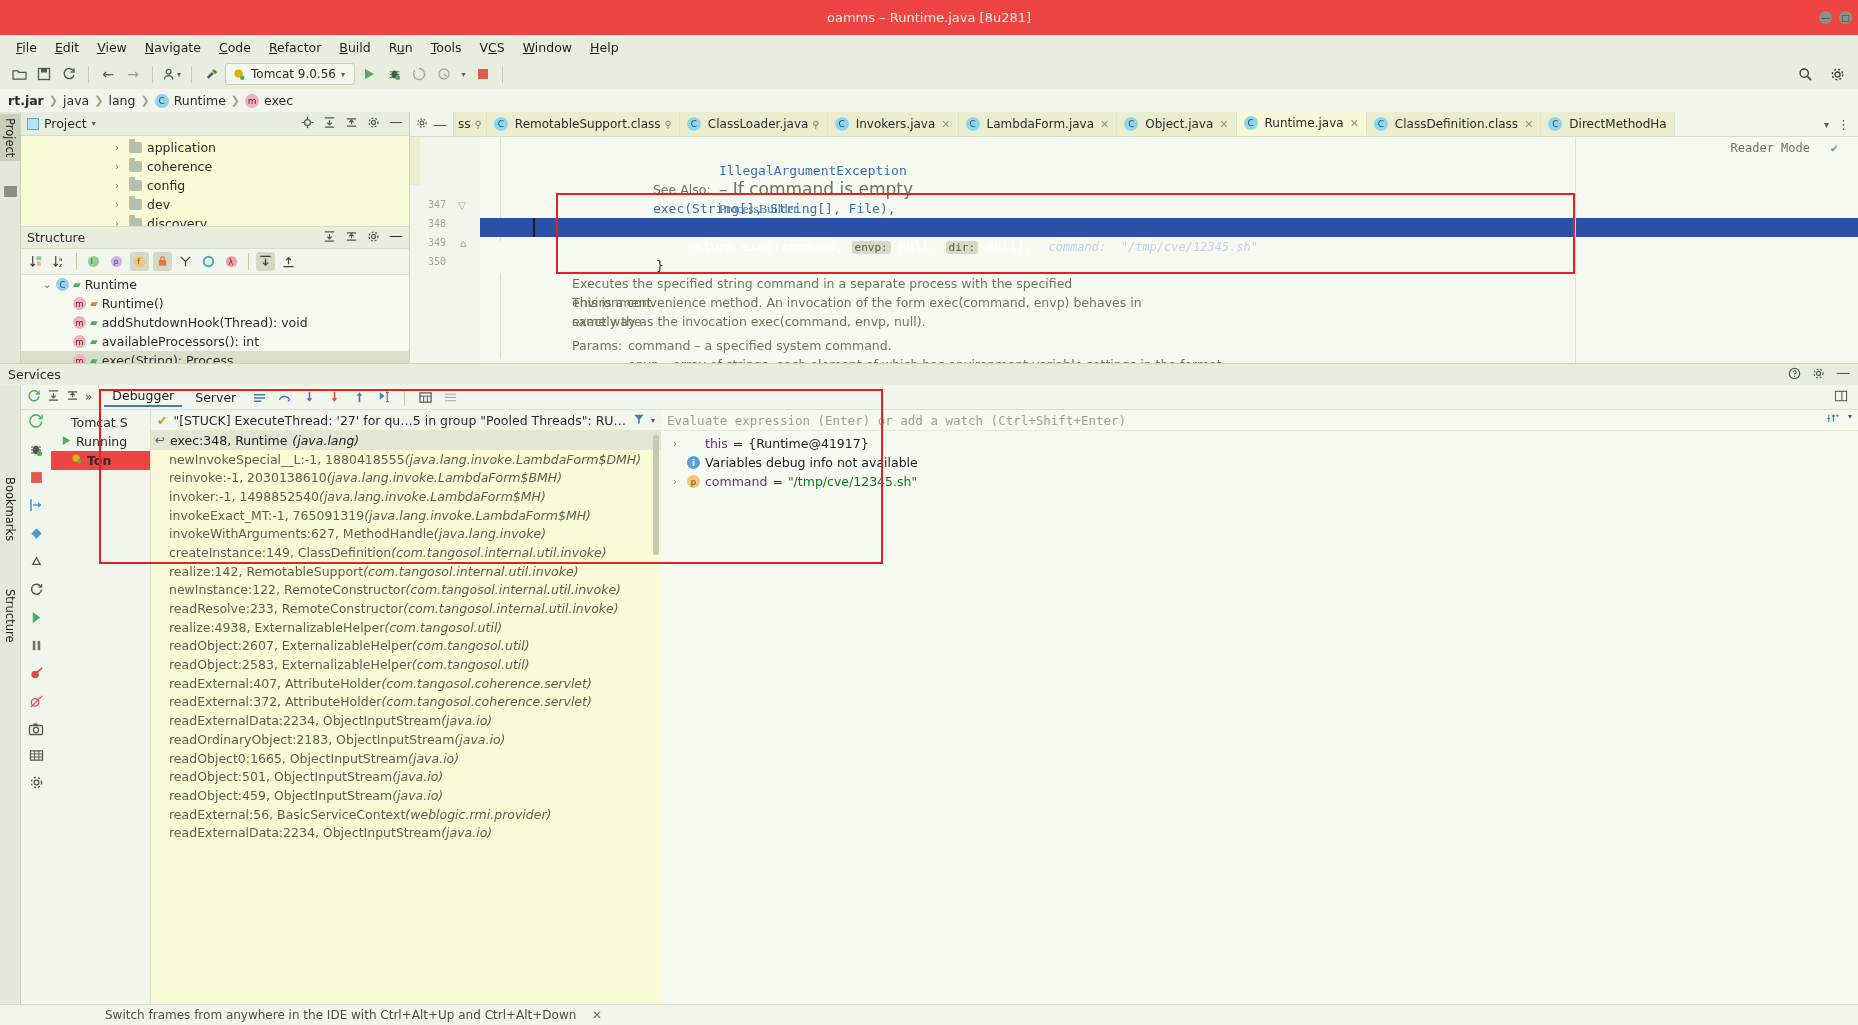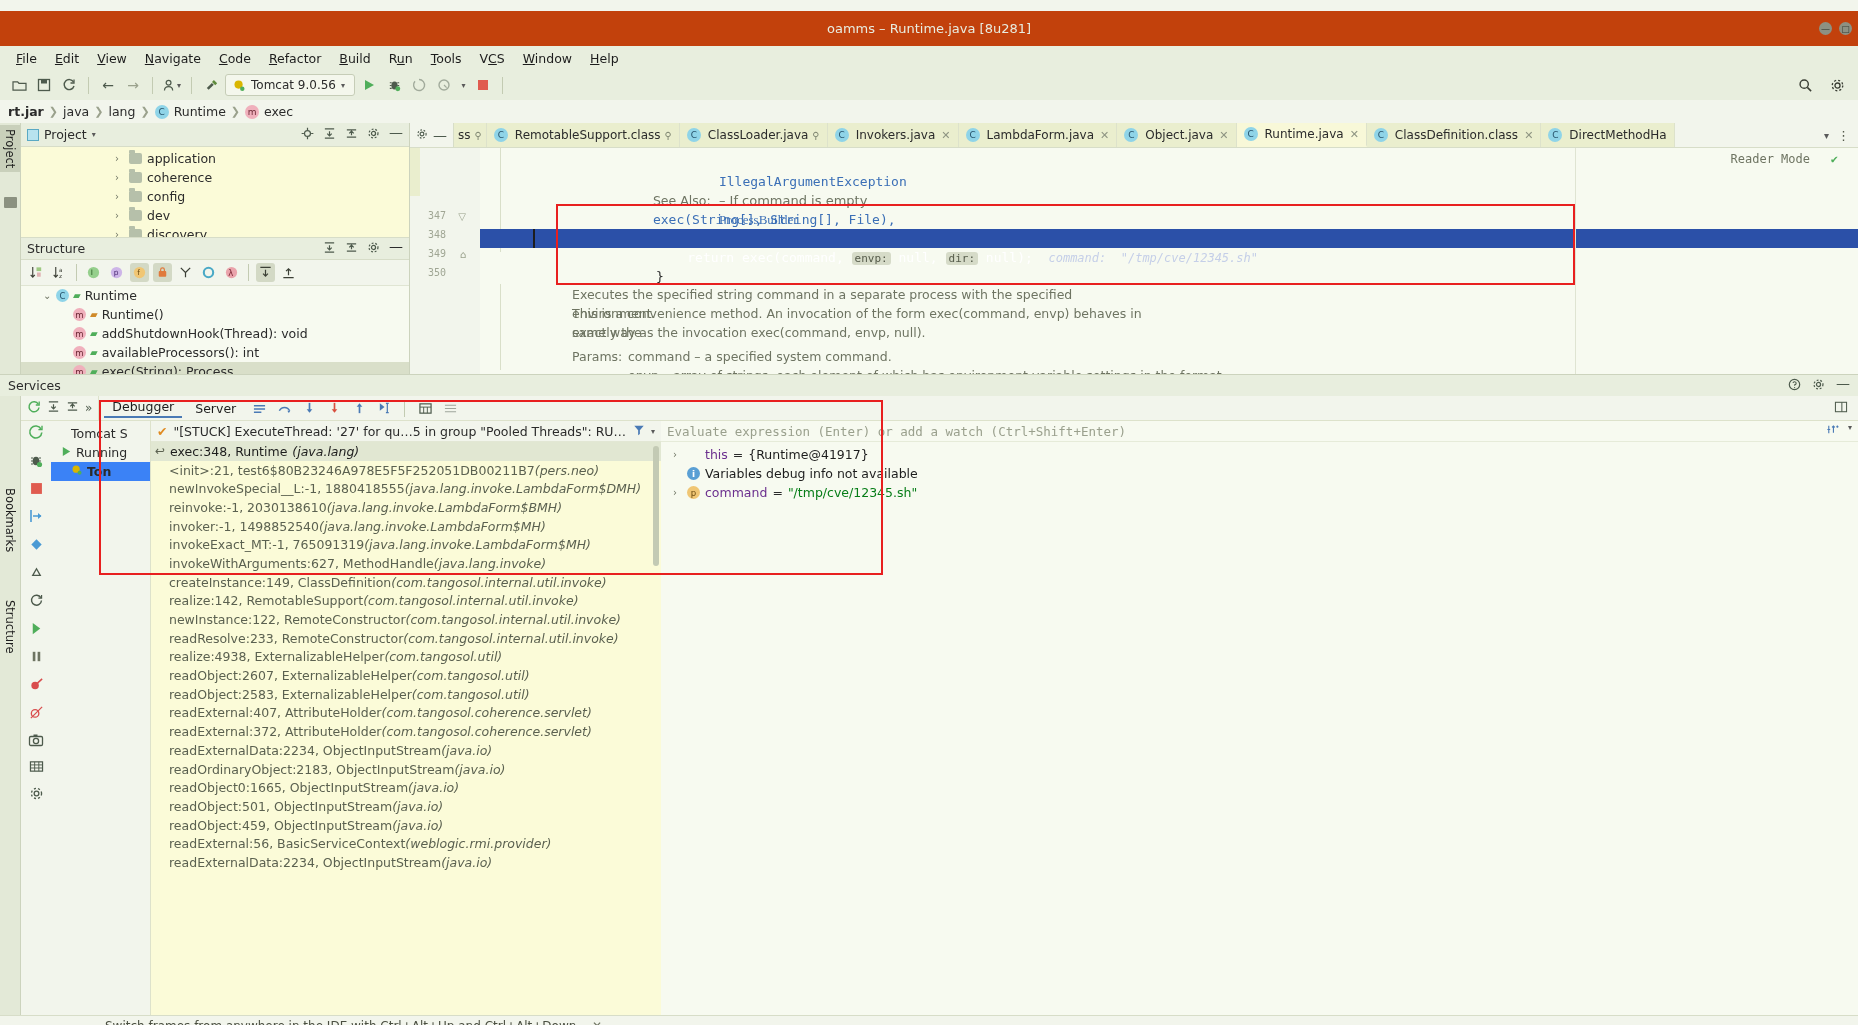--- a/index.html
+++ b/index.html
@@ -8,23 +8,23 @@
     font-family: "DejaVu Sans", "Liberation Sans", sans-serif;
     font-size: 12.5px;
     background: #f2f5ec;
     color: #2b2b2b;
     -webkit-font-smoothing: antialiased;
   }
   .app { position:relative; width:1858px; height:1025px; }
 
   
   .titlebar {
-    height:35px; background:#c2410c; color:#e8ece0;
+    height:35px; background:#ef4444; color:#e8ece0;
     display:flex; align-items:center; justify-content:center;
-    position:relative; font-size:13px;margin-top:11px;
+    position:relative; font-size:13px;
   }
   .titlebar .wbtns { position:absolute; right:6px; top:0; height:35px; display:flex; align-items:center; gap:7px; }
   .wbtn { width:13px; height:13px; border-radius:50%; background:#8d9182;
           display:flex; align-items:center; justify-content:center; font-size:9px; color:#3a3e33; }
 
   
   .menubar { height:24px; background:#e8eede; display:flex; align-items:center; padding-left:7px; gap:0; }
   .menuitem { padding:2px 9px; font-size:12.5px; color:#1d1d1d; cursor:default; }
   .menuitem u { text-decoration:underline; }
 
@@ -143,21 +143,21 @@
                  border-bottom:1px solid #dde2cb; background:#f2f5ec; }
   .dbg-lefticons { display:flex; align-items:center; gap:6px; padding:0 6px; border-right:1px solid #dde2cb;
                    height:25px; color:#4d5a4c; font-size:12px; }
   .dbgtab { font-size:12.5px; padding:0 8px; color:#1d1d1d; }
   .dbgtab.active { font-weight:normal; border-bottom:2px solid #4a7ab5; padding-bottom:2px; }
   .dbg-ico { width:20px; height:20px; display:flex; align-items:center; justify-content:center; font-size:12px; }
 
   .dbg-body { display:flex; flex:1; }
   .svc-tree { width:100px; background:#f2f5ec; border-right:1px solid #dde2cb; font-size:12.5px; padding-top:3px; }
   .svc-row { height:19px; display:flex; align-items:center; gap:4px; padding-left:4px; white-space:nowrap; }
-  .svc-row.sel { background:#3b82f6; font-weight:bold; }
+  .svc-row.sel { background:#ef4444; font-weight:bold; }
   .dbg-icons-col { width:30px; background:#f2f5ec; display:flex; flex-direction:column;
                    align-items:center; padding-top:3px; gap:10px; }
 
   .frames { width:510px; background:#fbfbd8; position:relative; overflow:hidden; }
   .frame-hdr { height:21px; display:flex; align-items:center; gap:6px; padding:0 6px;
                background:#f2f5ec; font-size:12.5px; border-bottom:1px solid #e2e7d4; }
   .frame-row { height:18.7px; display:flex; align-items:center; font-size:12.5px;
                padding-left:18px; white-space:nowrap; color:#5b6150; }
   .frame-row.top { color:#1d1d1d; background:#e1e7d2; padding-left:4px; gap:5px; }
   .frame-row em { font-style:italic; }
@@ -580,21 +580,21 @@
           <div class="fold" style="top:101px;">⌂</div>
           <div class="ln" style="top:119px;">350</div>
         </div>
 
         <div class="codearea">
           <div class="doc-vline" style="left:20px;top:0;height:104px;"></div>
           <div class="doc-vline" style="left:20px;top:136px;height:86px;"></div>
 
           <div class="cline" style="top:5px;left:145px;">
             <span class="doclink" style="font-family:'DejaVu Sans Mono',monospace;">IllegalArgumentException</span>
-            <span class="docplain" style="font-family:'DejaVu Sans',sans-serif;font-size:13px;">– If command is empty</span>
+            <span class="docplain" style="font-family:'DejaVu Sans',sans-serif;font-size:17px;">– If command is empty</span>
           </div>
           <div class="cline" style="top:24px;left:79px;">
             <span class="docplain" style="font-family:'DejaVu Sans',sans-serif;font-size:12.5px;">See Also:</span>
             <span class="doclink" style="font-family:'DejaVu Sans Mono',monospace;">exec(String[], String[], File),</span>
           </div>
           <div class="cline" style="top:43px;left:145px;">
             <span class="doclink" style="font-family:Liberation Serif, serif;">ProcessBuilder</span>
           </div>
 
           <div class="cline" style="top:62px;left:82px;">
@@ -861,24 +861,20 @@
             </span>
             <span class="caret">▾</span>
           </div>
           <div id="frame-list">
               <div class="frame-row top">
                 <span style="color: rgb(91, 97, 80); font-size: 12px;">↩</span>
                 <span>exec:348, Runtime</span> 
                 <em>(java.lang)</em>
               </div>
               <div class="frame-row">
-                <span>&lt;init&gt;:21, test6$80B23246A978E5F5F252051DB00211B7</span> 
-                <em>(pers.neo)</em>
-              </div>
-              <div class="frame-row">
                 <span>newInvokeSpecial__L:-1, 1880418555</span> 
                 <em>(java.lang.invoke.LambdaForm$DMH)</em>
               </div>
               <div class="frame-row">
                 <span>reinvoke:-1, 2030138610</span> 
                 <em>(java.lang.invoke.LambdaForm$BMH)</em>
               </div>
               <div class="frame-row">
                 <span>invoker:-1, 1498852540</span> 
                 <em>(java.lang.invoke.LambdaForm$MH)</em>

